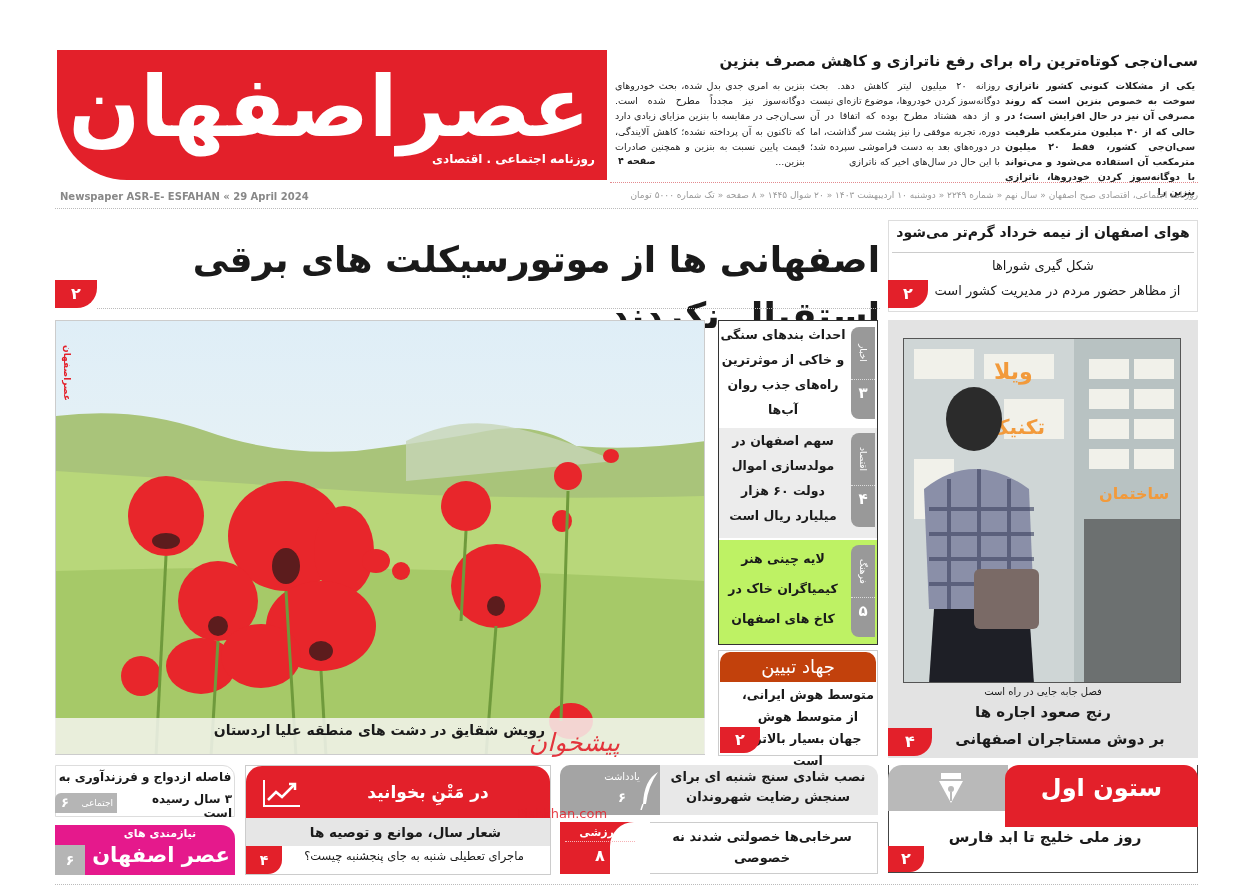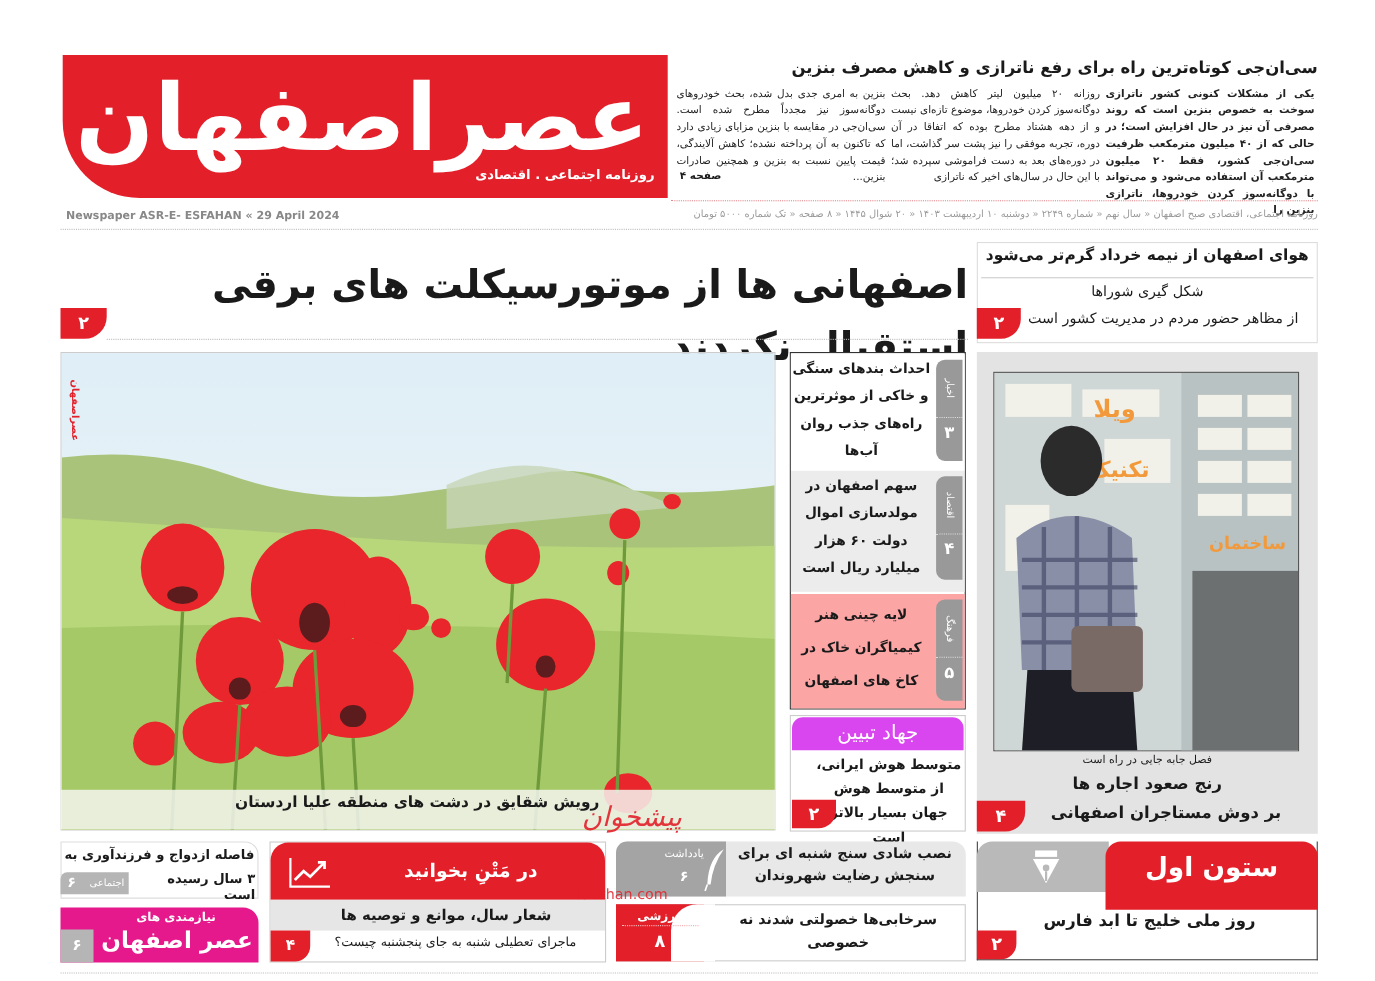--- a/index.html
+++ b/index.html
@@ -44,21 +44,21 @@
     
     .mid-col { left: 718px; top: 320px; width: 160px; height: 325px; border: 1px solid #333; background: #fff; }
     .mid-item { left: 719px; width: 158px; }
     .mid-item .txt { position: absolute; left: 0; top: 0; width: 128px; font-size: 12.5px; font-weight: bold; direction: rtl; text-align: center; line-height: 25px; }
     .mid-item .tab { position: absolute; right: 2px; top: 5px; width: 24px; background: #999; color: #fff; border-radius: 8px 0 0 8px; text-align: center; }
     .mid-item .tab .cat { display: block; font-size: 9px; writing-mode: vertical-rl; margin: 6px auto 0; height: 40px; }
     .mid-item .tab .num { display: block; font-size: 15px; font-weight: bold; margin-top: 6px; border-top: 1px dotted #ddd; padding-top: 4px; }
 
     
     .jahad { left: 718px; top: 650px; width: 160px; height: 106px; border: 1px solid #ccc; }
-    .jahad-head { left: 720px; top: 652px; width: 156px; height: 30px; background: #d946ef; border-radius: 10px 10px 0 0; color: #fff; font-size: 18px; text-align: center; direction: rtl; line-height: 30px; }
+    .jahad-head { left: 720px; top: 652px; width: 156px; height: 30px; background: #c2410c; border-radius: 10px 10px 0 0; color: #fff; font-size: 18px; text-align: center; direction: rtl; line-height: 30px; }
     .jahad-text { left: 740px; top: 684px; width: 136px; font-size: 12.5px; font-weight: bold; direction: rtl; text-align: center; line-height: 22px; }
     .badge-jahad { left: 720px; top: 727px; width: 40px; height: 26px; line-height: 26px; border-radius: 0 0 16px 0; }
 
     
     .rphoto-wrap { left: 888px; top: 320px; width: 310px; height: 438px; background: #e3e3e3; }
     .rphoto { left: 903px; top: 338px; width: 278px; height: 345px; overflow: hidden; border: 1px solid #555; }
     .rphoto-cap { left: 888px; top: 686px; width: 310px; font-size: 10px; direction: rtl; text-align: center; }
     .rphoto-hl1 { left: 888px; top: 703px; width: 310px; font-size: 15px; font-weight: bold; direction: rtl; text-align: center; }
     .rphoto-hl2 { left: 925px; top: 730px; width: 270px; font-size: 15px; font-weight: bold; direction: rtl; text-align: center; }
     .badge-rphoto { left: 888px; top: 728px; width: 44px; height: 28px; line-height: 28px; border-radius: 0 0 18px 0; }
@@ -196,21 +196,21 @@
     <span class="num">۳</span>
   </div>
 </div>
 <div class="abs mid-item" style="top:428px; height:110px; background:#ececec;">
   <div class="txt">سهم اصفهان در مولدسازی اموال دولت ۶۰ هزار میلیارد ریال است</div>
   <div class="tab" style="height:94px;">
     <span class="cat">اقتصاد</span>
     <span class="num">۴</span>
   </div>
 </div>
-<div class="abs mid-item" style="top:540px; height:104px; background:#fca5a5;">
+<div class="abs mid-item" style="top:540px; height:104px; background:#bef264;">
   <div class="txt" style="top:4px; line-height:30px;">لایه چینی هنر کیمیاگران خاک در کاخ های اصفهان</div>
   <div class="tab" style="height:92px;">
     <span class="cat">فرهنگ</span>
     <span class="num">۵</span>
   </div>
 </div>
 
 <div class="abs jahad"></div>
 <div class="abs jahad-head">جهاد تبیین</div>
 <div class="abs jahad-text">متوسط هوش ایرانی، از متوسط هوش جهان بسیار بالاتر است</div>

